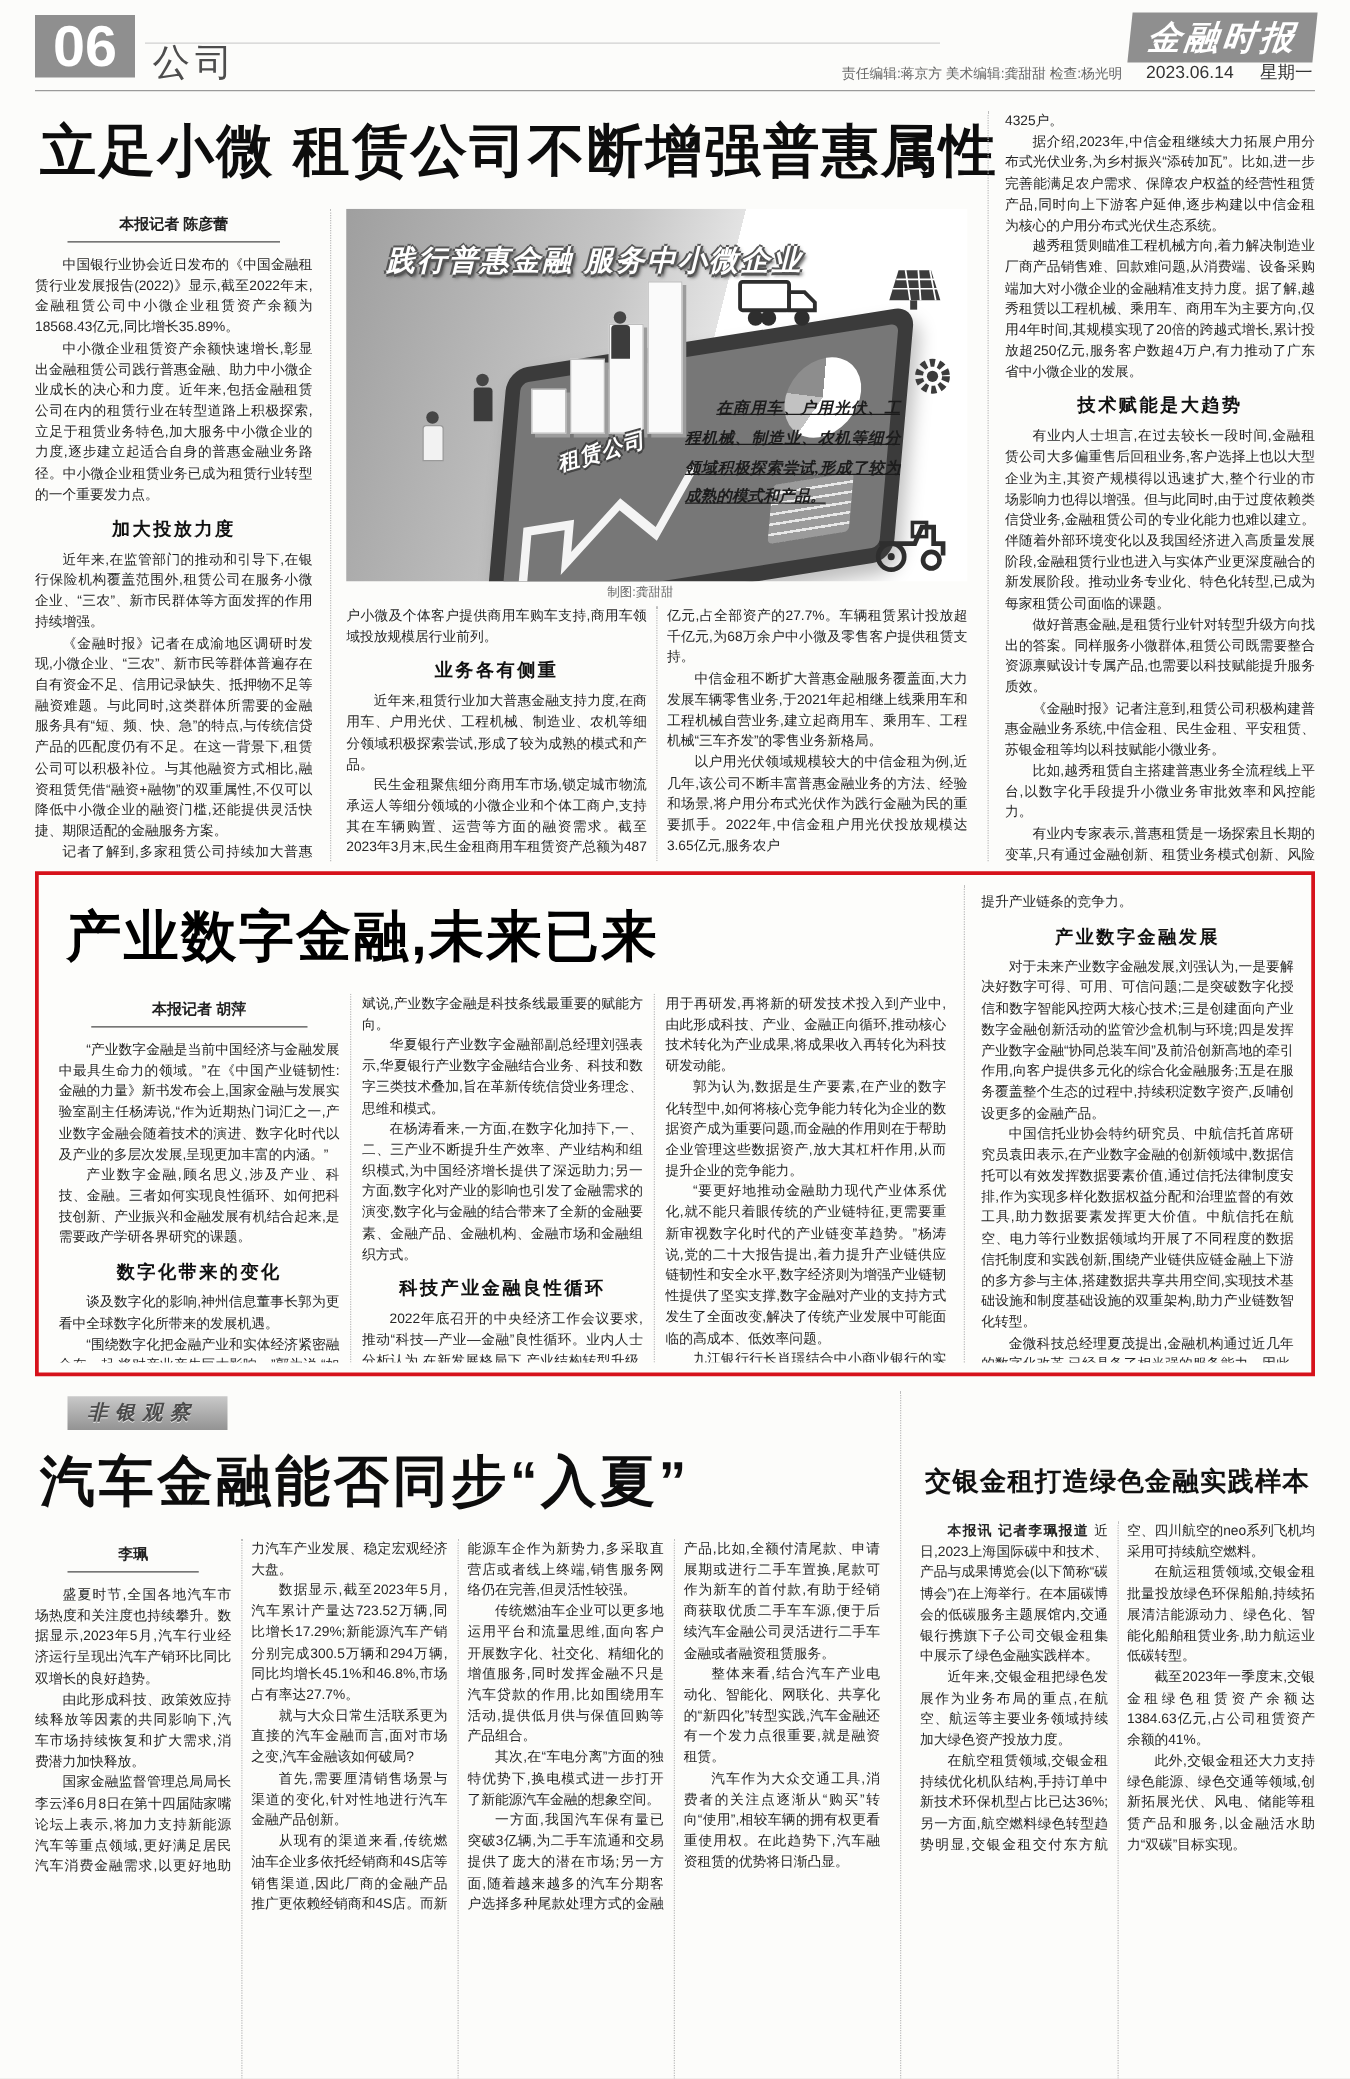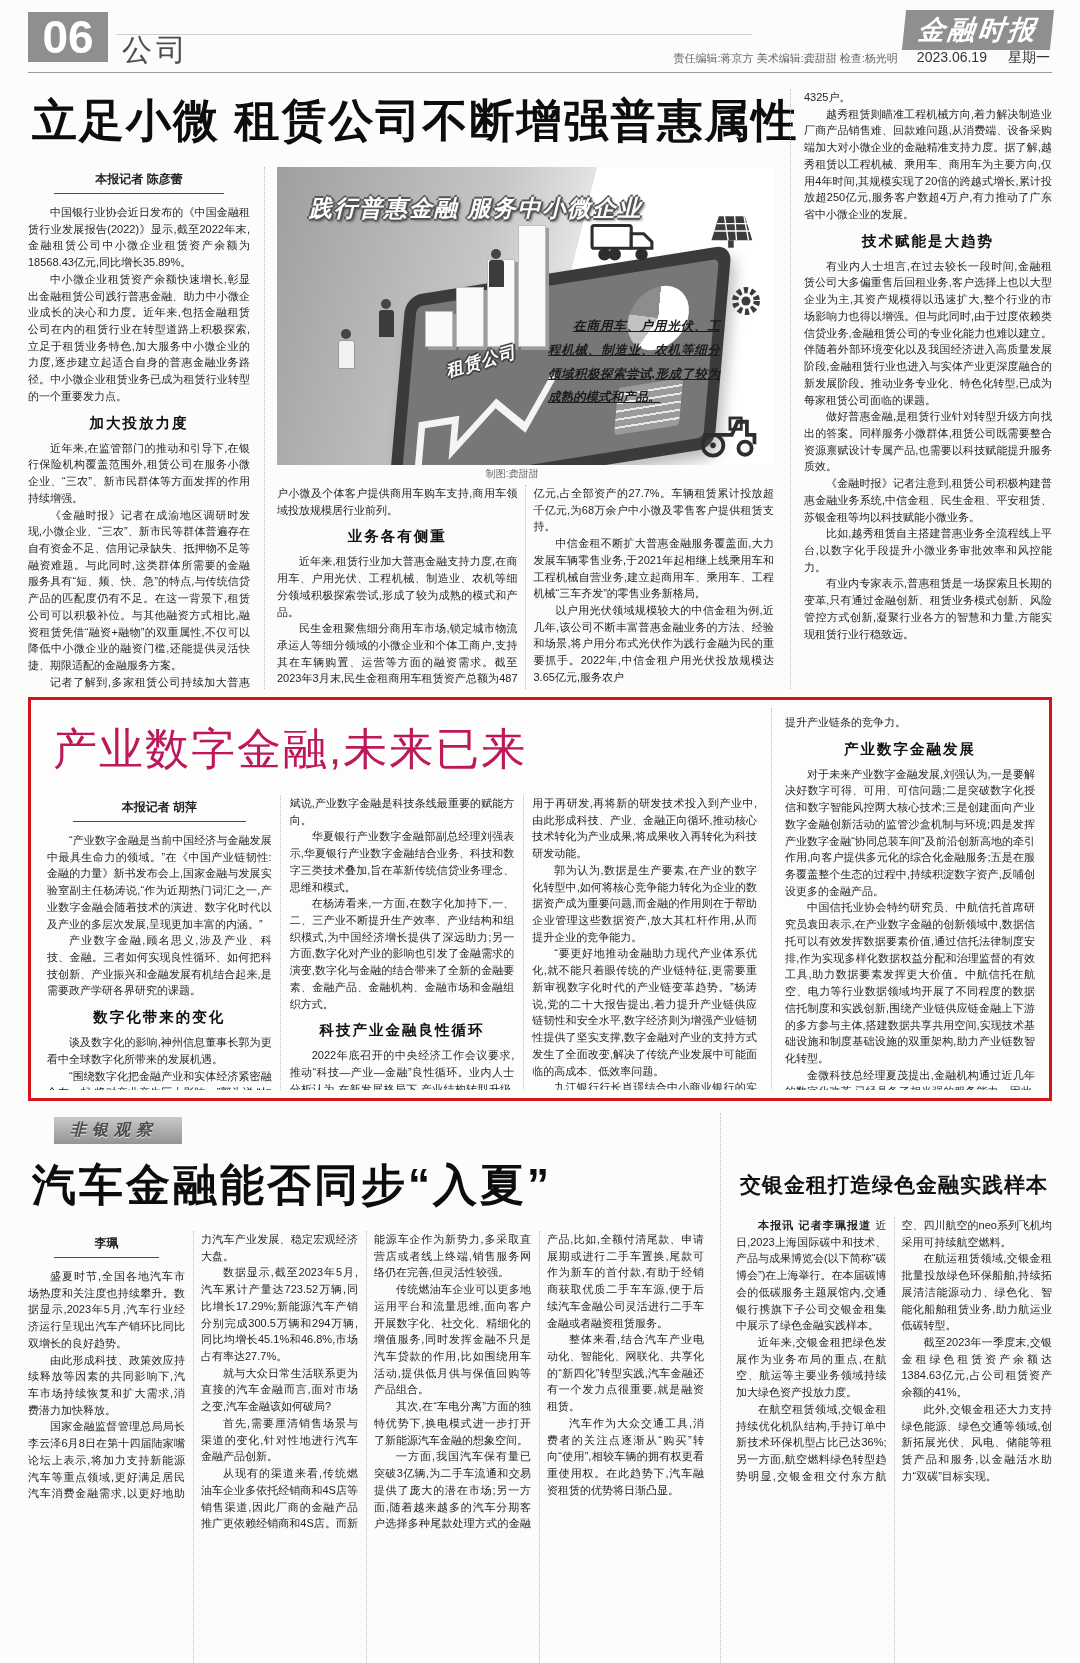--- a/index.html
+++ b/index.html
@@ -62,21 +62,21 @@
           text-align:justify;text-indent:2em;text-decoration:underline;}
   .icon-truck{position:absolute;right:118px;top:52px;}
   .icon-solar{position:absolute;right:18px;top:44px;}
   .icon-gear{position:absolute;right:10px;top:116px;}
   .icon-tractor{position:absolute;right:12px;bottom:6px;}
   .illus-credit{font-size:10px;color:#666;margin:2px 0 0 42%;}
   
   .feature{border:3px solid #d6121b;margin-top:8px;height:404px;box-sizing:border-box;
            padding:8px 14px 8px 16px;display:flex;gap:14px;background:#fdfdfb;}
   .f-left{flex:1;min-width:0;display:flex;flex-direction:column;}
-  .f-head{font-size:44px;font-weight:400;letter-spacing:2px;color:#be185d;margin:12px 0 16px 6px;}
+  .f-head{font-size:44px;font-weight:700;letter-spacing:2px;color:#000000;margin:12px 0 16px 6px;}
   .f-flow{flex:1;column-count:3;column-gap:18px;column-rule:1px dotted #bdbdbd;overflow:hidden;min-height:0;}
   .f-right{width:250px;flex:none;border-left:1px dotted #bdbdbd;padding-left:13px;padding-top:6px;overflow:hidden;}
   
   .bottom{margin-top:12px;display:flex;gap:16px;height:560px;}
   .b-left{flex:1;min-width:0;display:flex;flex-direction:column;}
   .tag{align-self:flex-start;background:linear-gradient(#c9c9c9,#939393);color:#4a4a4a;font-weight:bold;
        font-style:italic;font-size:16px;letter-spacing:6px;padding:3px 24px 3px 16px;margin:4px 0 12px 26px;
        text-shadow:0 1px 0 #ececec;}
   .b-head{font-size:44px;font-weight:900;letter-spacing:3px;color:#0d0d0d;margin:0 0 16px 4px;}
   .b-flow{flex:1;column-count:4;column-gap:16px;column-rule:1px dotted #bdbdbd;overflow:hidden;}
@@ -89,21 +89,21 @@
 
 <div class="page">
 
   <header class="hd">
     <div class="pgnum">06</div>
     <div class="topline"></div>
     <div class="sec">公司</div>
     <div class="masthead">金融时报</div>
     <div class="hmeta">
       <span>责任编辑:蒋京方  美术编辑:龚甜甜  检查:杨光明</span>
-      <span class="hdate">2023.06.19</span>
+      <span class="hdate">2023.06.14</span>
       <span class="hday">星期一</span>
     </div>
   </header>
 
   <section class="a1">
     <div class="a1-left">
       <h1 class="a1-head">立足小微 租赁公司不断增强普惠属性</h1>
       <div class="a1-body">
         <div class="a1-c1">
             <div class="byline">本报记者 陈彦蕾</div>
@@ -177,20 +177,21 @@
               <p class="para">近年来,租赁行业加大普惠金融支持力度,在商用车、户用光伏、工程机械、制造业、农机等细分领域积极探索尝试,形成了较为成熟的模式和产品。</p>
               <p class="para">民生金租聚焦细分商用车市场,锁定城市物流承运人等细分领域的小微企业和个体工商户,支持其在车辆购置、运营等方面的融资需求。截至2023年3月末,民生金租商用车租赁资产总额为487亿元,占全部资产的27.7%。车辆租赁累计投放超千亿元,为68万余户中小微及零售客户提供租赁支持。</p>
               <p class="para">中信金租不断扩大普惠金融服务覆盖面,大力发展车辆零售业务,于2021年起相继上线乘用车和工程机械自营业务,建立起商用车、乘用车、工程机械“三车齐发”的零售业务新格局。</p>
               <p class="para">以户用光伏领域规模较大的中信金租为例,近几年,该公司不断丰富普惠金融业务的方法、经验和场景,将户用分布式光伏作为践行金融为民的重要抓手。2022年,中信金租户用光伏投放规模达3.65亿元,服务农户</p>
             </div>
         </div>
       </div>
     </div>
     <div class="a1-right">
         <p class="para cont">4325户。</p>
+        <p class="para">据介绍,2023年,中信金租继续大力拓展户用分布式光伏业务,为乡村振兴“添砖加瓦”。比如,进一步完善能满足农户需求、保障农户权益的经营性租赁产品,同时向上下游客户延伸,逐步构建以中信金租为核心的户用分布式光伏生态系统。</p>
         <p class="para">越秀租赁则瞄准工程机械方向,着力解决制造业厂商产品销售难、回款难问题,从消费端、设备采购端加大对小微企业的金融精准支持力度。据了解,越秀租赁以工程机械、乘用车、商用车为主要方向,仅用4年时间,其规模实现了20倍的跨越式增长,累计投放超250亿元,服务客户数超4万户,有力推动了广东省中小微企业的发展。</p>
         <h4 class="subhead">技术赋能是大趋势</h4>
         <p class="para">有业内人士坦言,在过去较长一段时间,金融租赁公司大多偏重售后回租业务,客户选择上也以大型企业为主,其资产规模得以迅速扩大,整个行业的市场影响力也得以增强。但与此同时,由于过度依赖类信贷业务,金融租赁公司的专业化能力也难以建立。伴随着外部环境变化以及我国经济进入高质量发展阶段,金融租赁行业也进入与实体产业更深度融合的新发展阶段。推动业务专业化、特色化转型,已成为每家租赁公司面临的课题。</p>
         <p class="para">做好普惠金融,是租赁行业针对转型升级方向找出的答案。同样服务小微群体,租赁公司既需要整合资源禀赋设计专属产品,也需要以科技赋能提升服务质效。</p>
         <p class="para">《金融时报》记者注意到,租赁公司积极构建普惠金融业务系统,中信金租、民生金租、平安租赁、苏银金租等均以科技赋能小微业务。</p>
         <p class="para">比如,越秀租赁自主搭建普惠业务全流程线上平台,以数字化手段提升小微业务审批效率和风控能力。</p>
         <p class="para">有业内专家表示,普惠租赁是一场探索且长期的变革,只有通过金融创新、租赁业务模式创新、风险管控方式创新,凝聚行业各方的智慧和力量,方能实现租赁行业行稳致远。</p>
       </div>
   </section>
 

